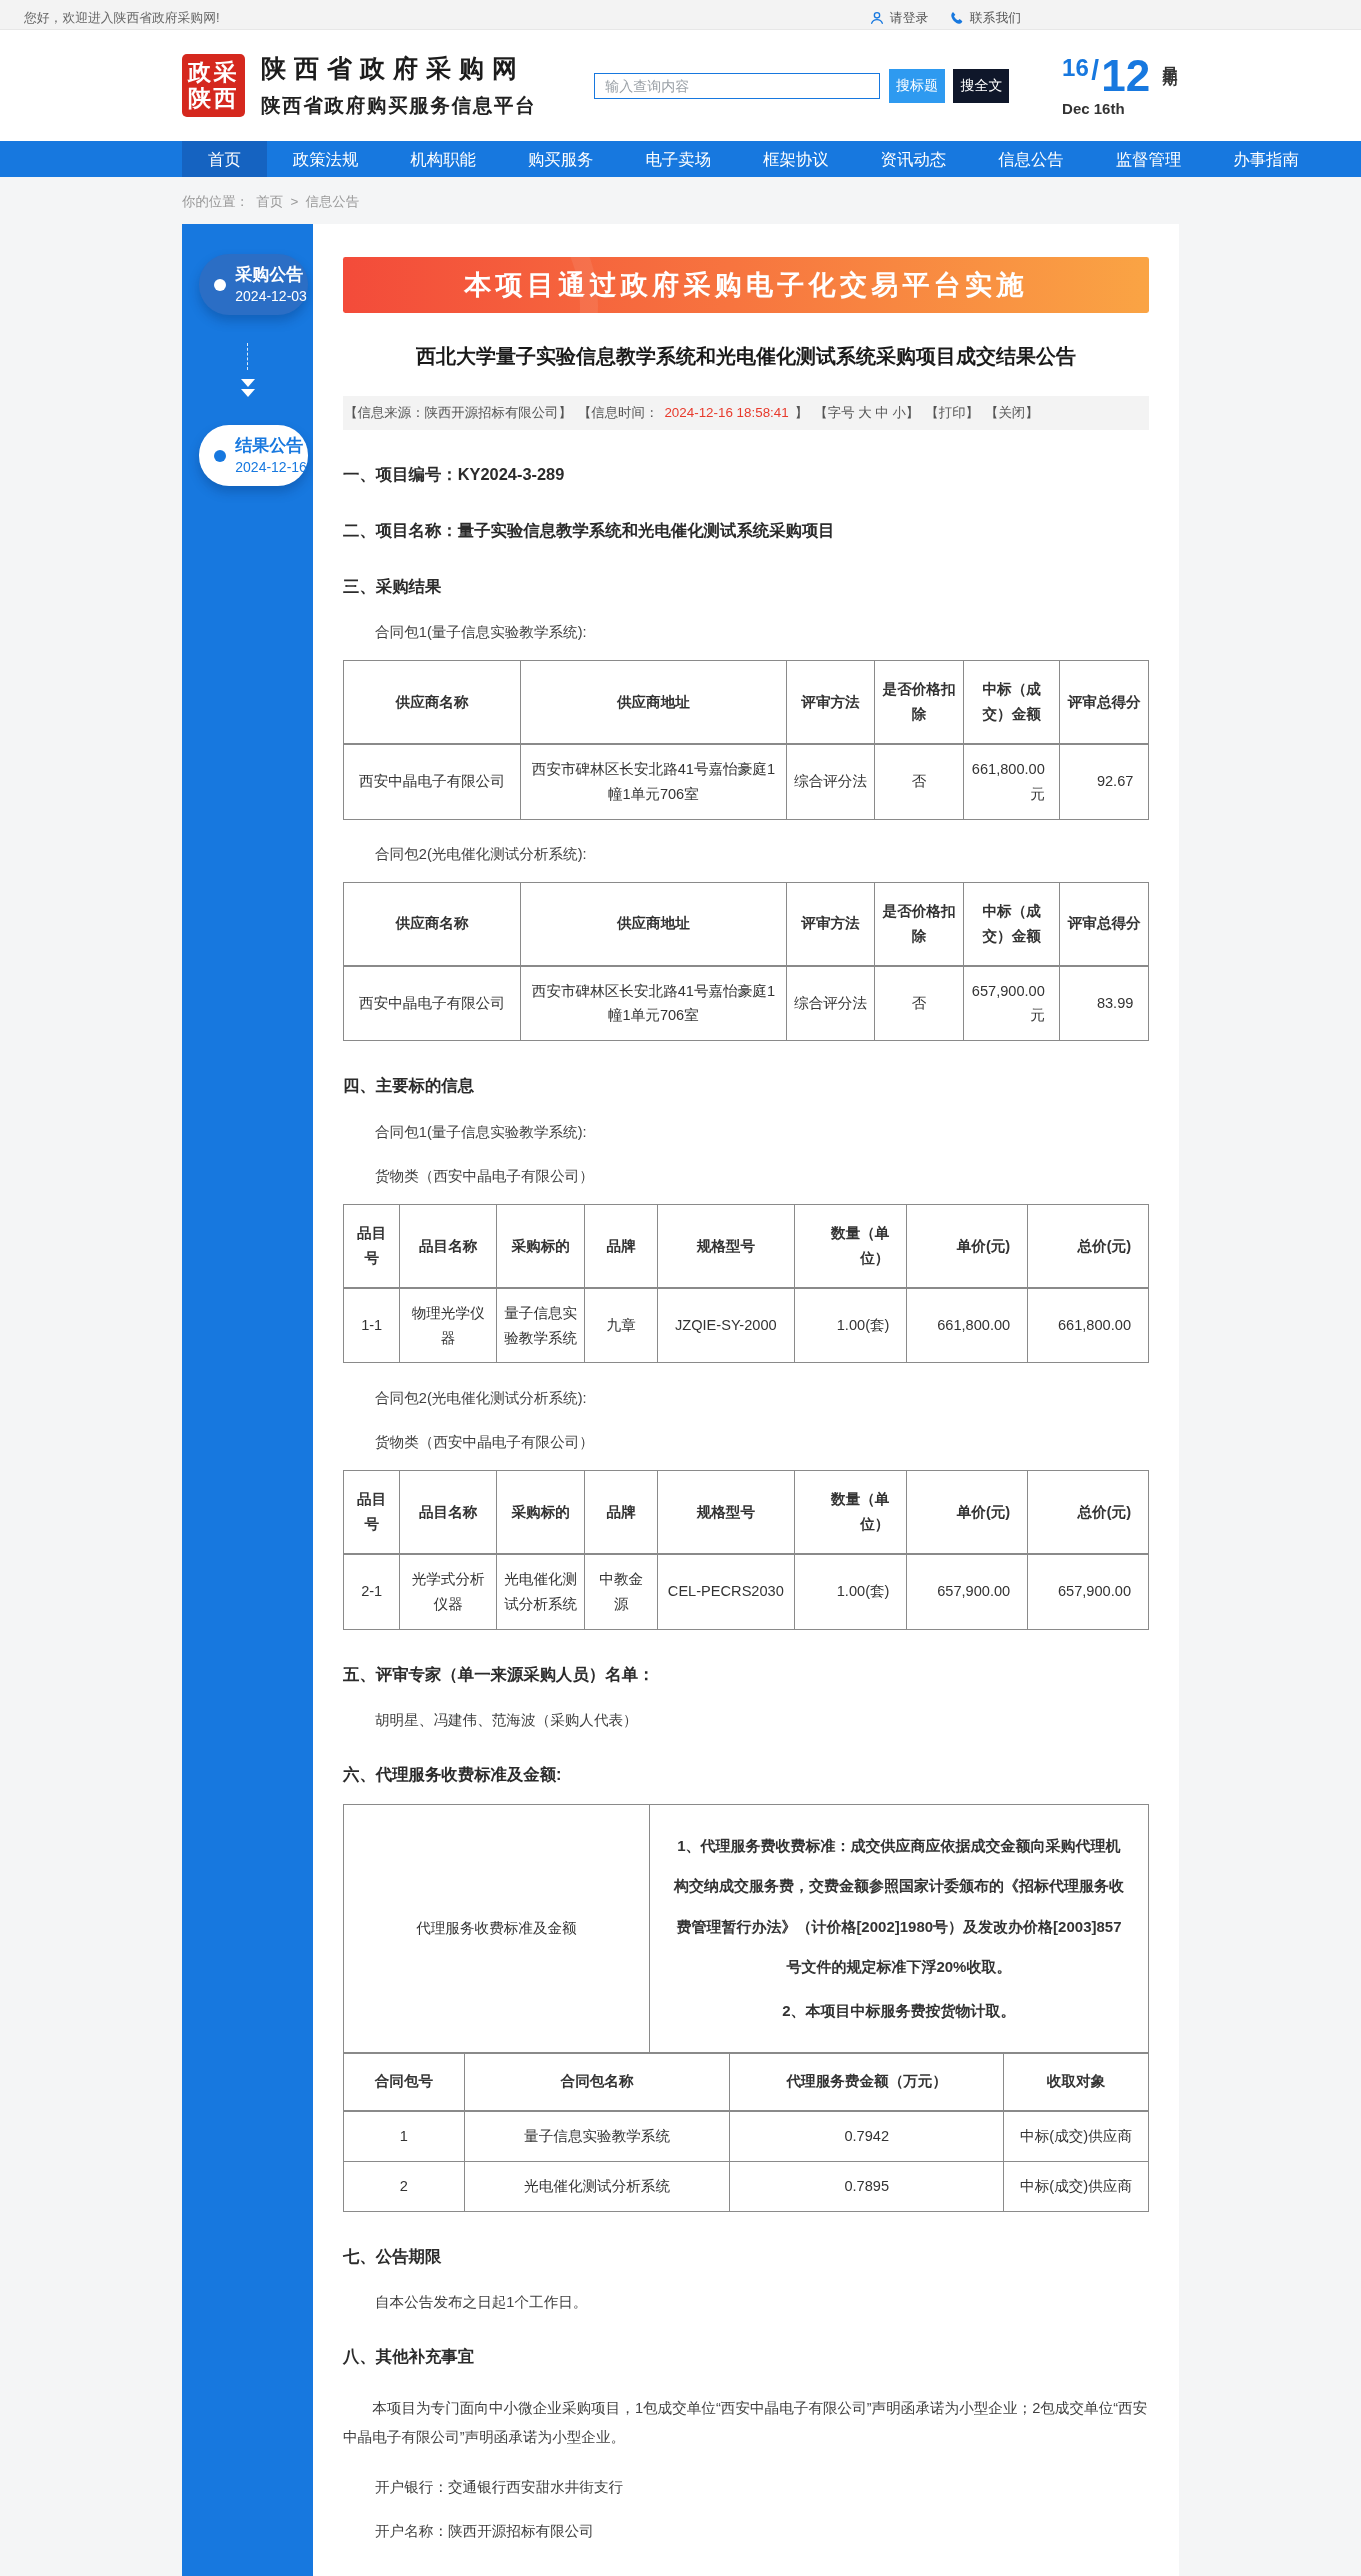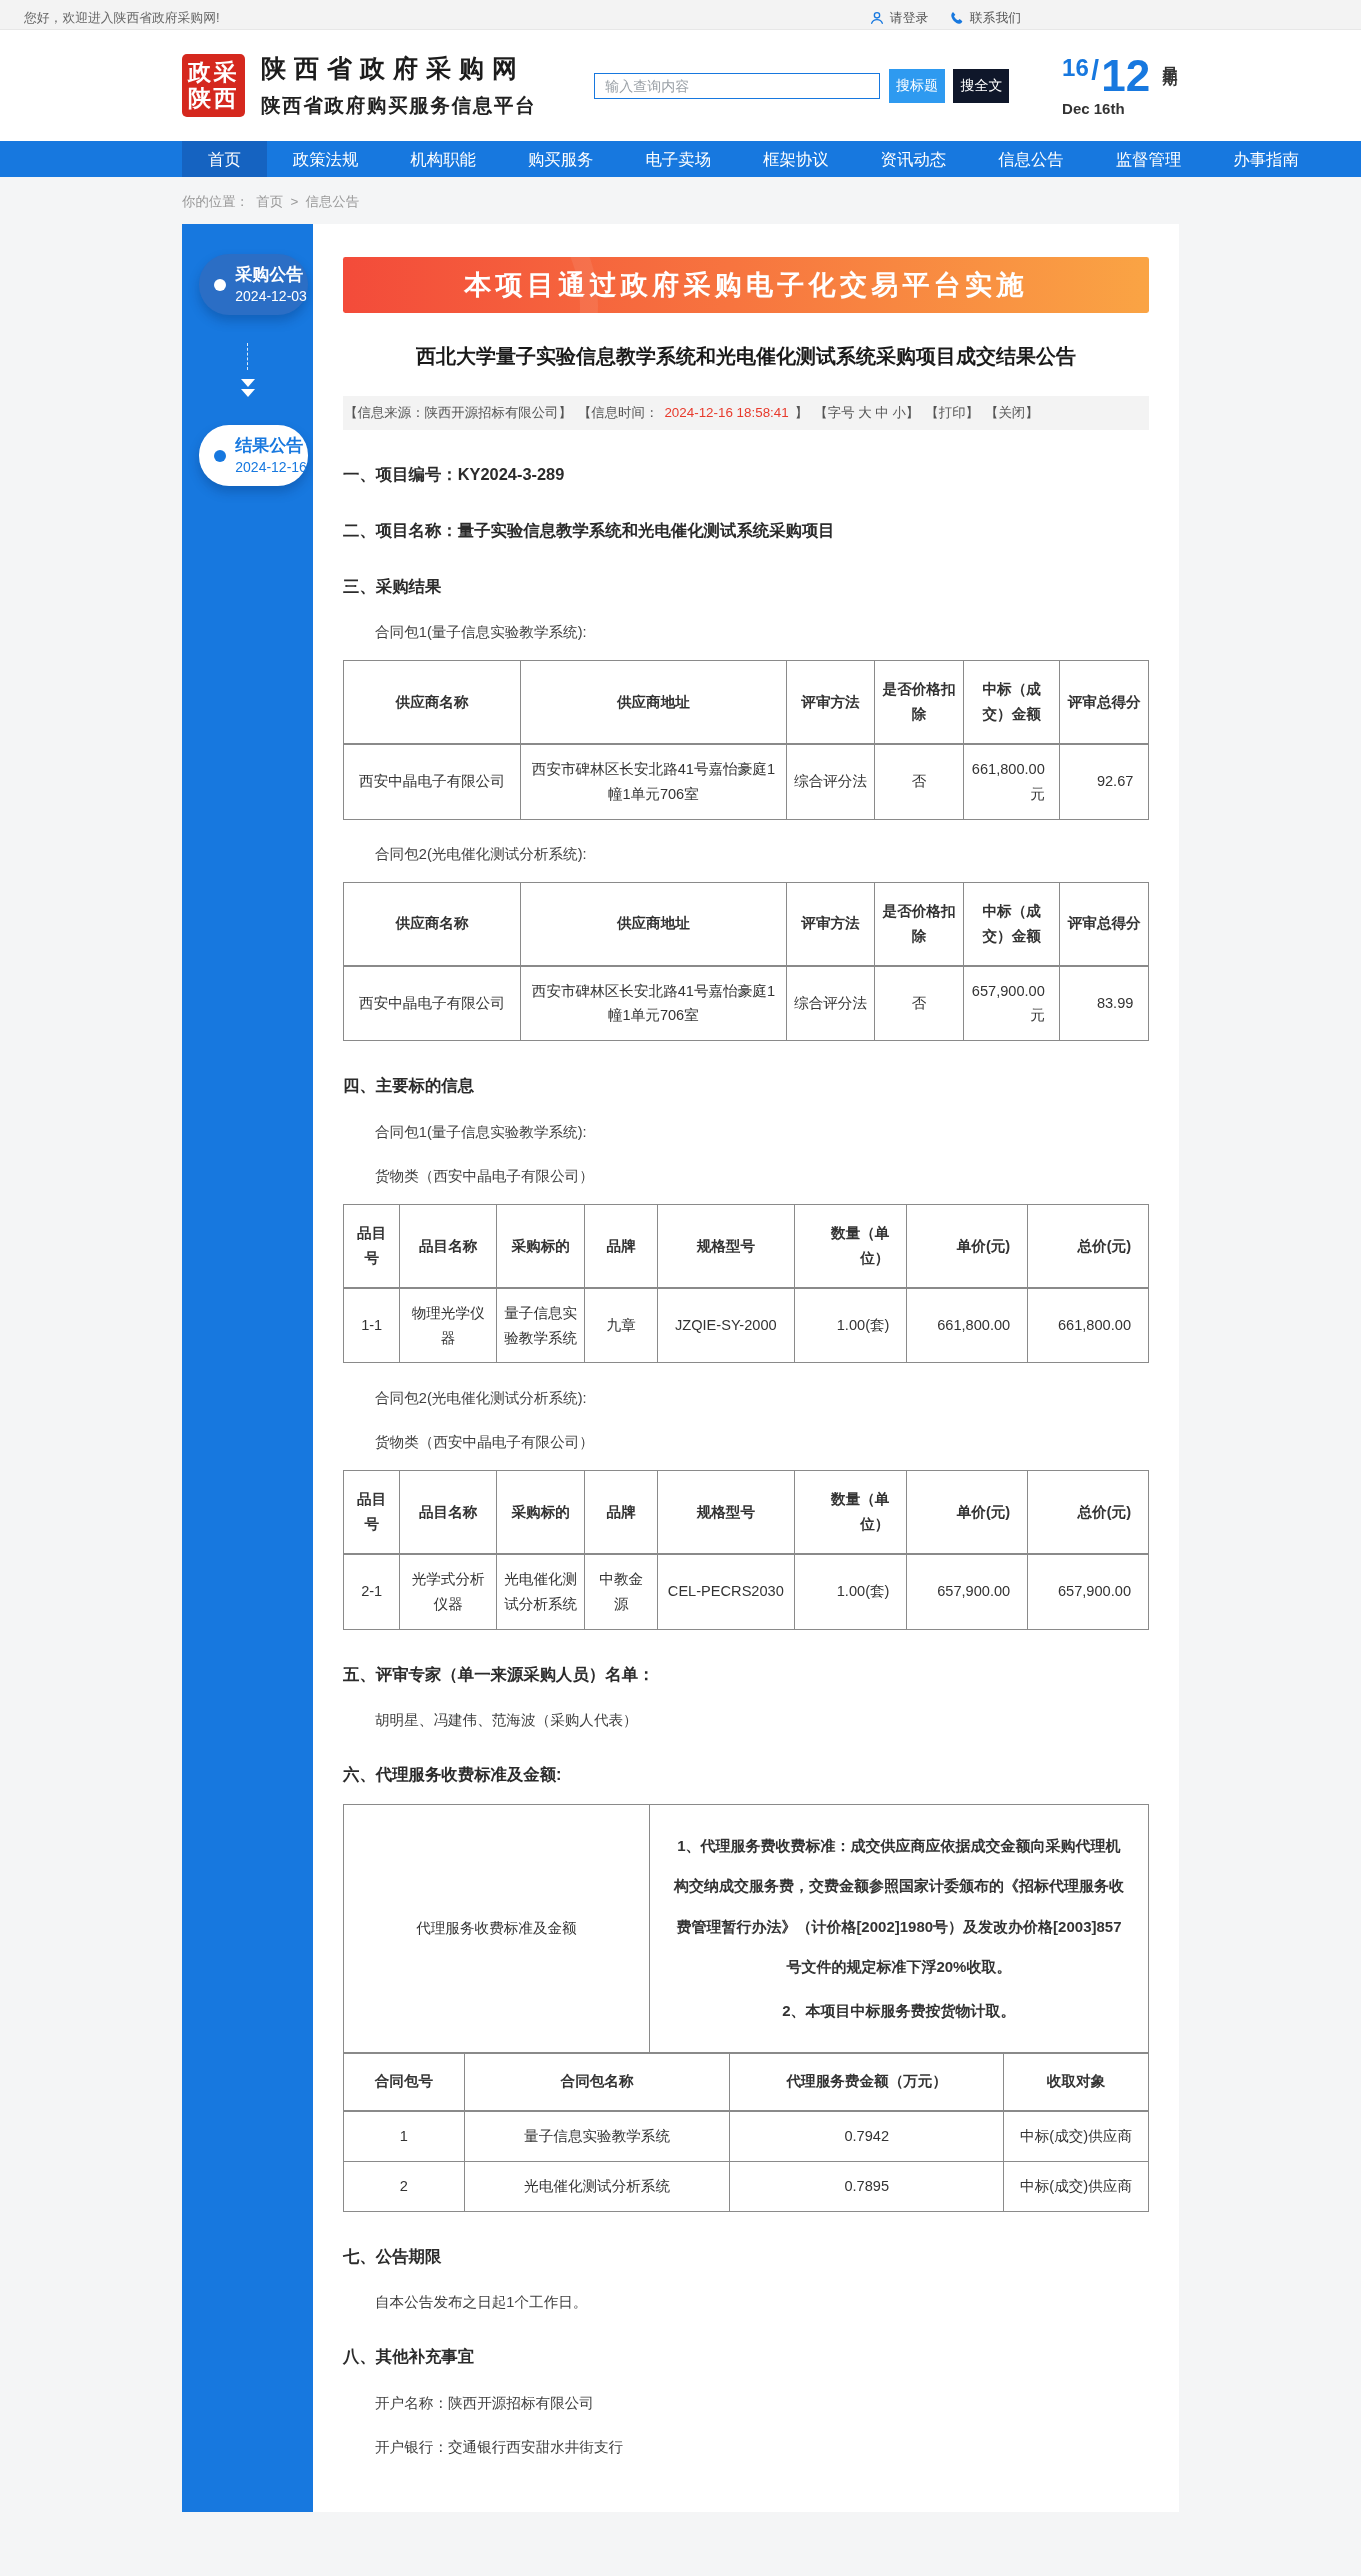--- a/index.html
+++ b/index.html
@@ -396,18 +396,19 @@
           <td>0.7895</td>
           <td>中标(成交)供应商</td>
         </tr>
       </tbody>
     </table>
 
     <div class="sec-heading">七、公告期限</div>
     <div class="indent1">自本公告发布之日起1个工作日。</div>
 
     <div class="sec-heading">八、其他补充事宜</div>
+    <p class="para">本项目为专门面向中小微企业采购项目，1包成交单位“西安中晶电子有限公司”声明函承诺为小型企业；2包成交单位“西安中晶电子有限公司”声明函承诺为小型企业。</p>
+    <div class="indent1">开户银行：交通银行西安甜水井街支行</div>
     <div class="indent1">开户名称：陕西开源招标有限公司</div>
-    <div class="indent1">开户银行：交通银行西安甜水井街支行</div>
 
   </div>
 </div>
 
 
 </body></html>

